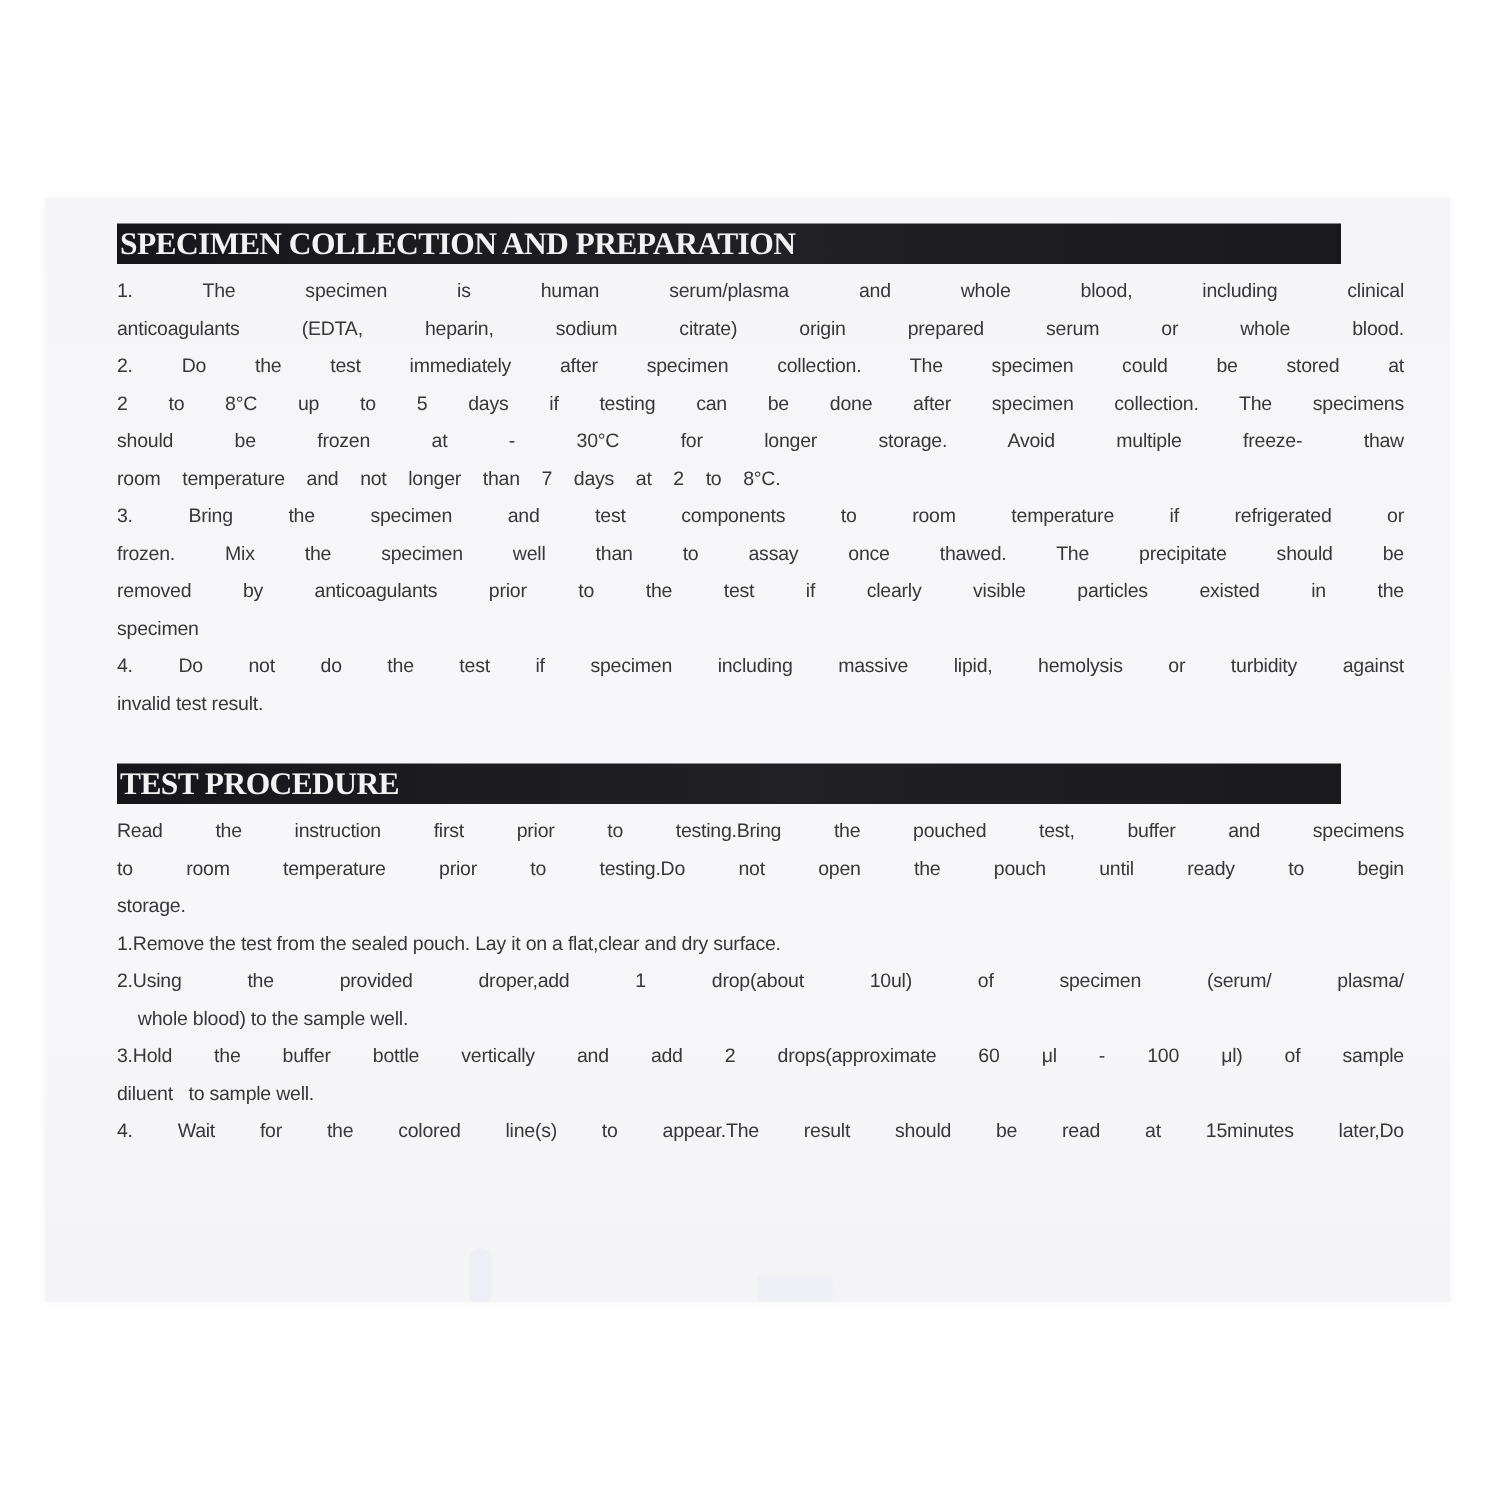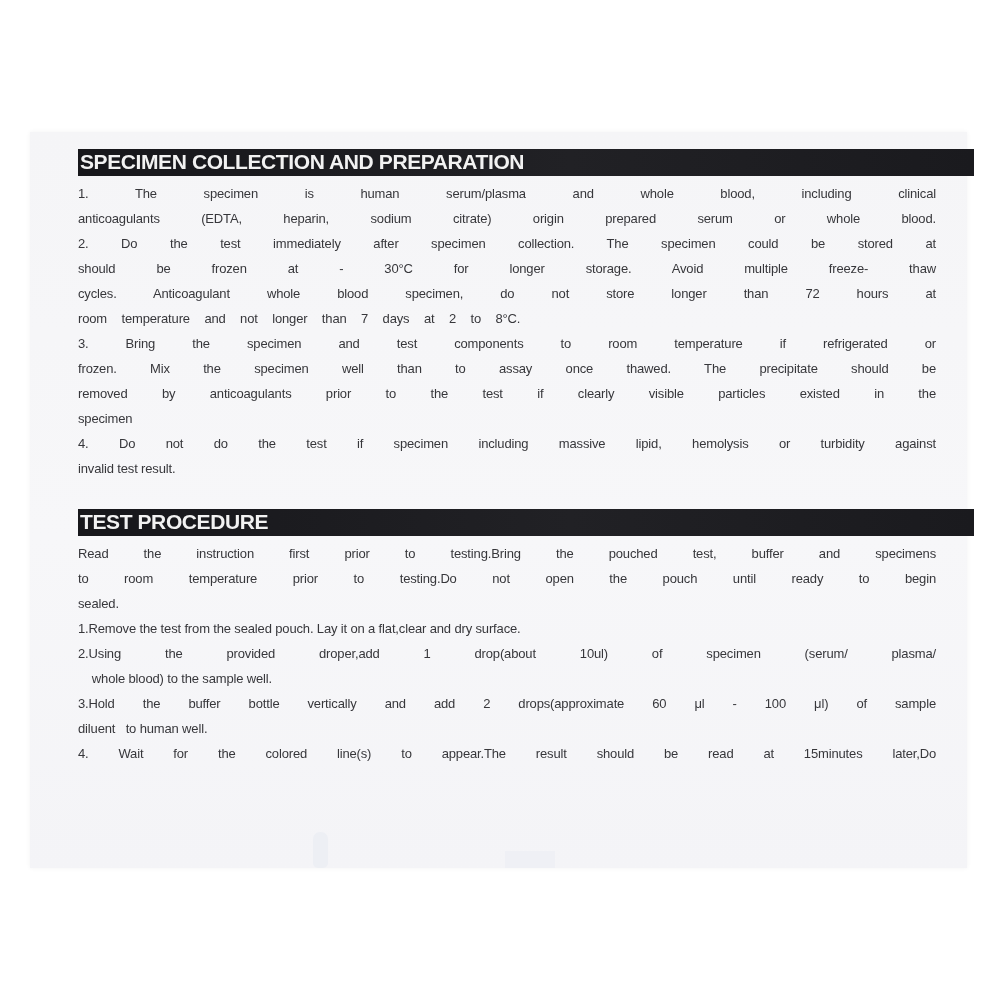--- a/index.html
+++ b/index.html
@@ -26,31 +26,32 @@
 
   .content {
     position: absolute;
     left: 48px;
     top: 17px;
     width: 864px;
     filter: blur(0.25px);
   }
 
   .section-bar {
-    width: 896px;
+    width: 816px;
     height: 27px;
     background: linear-gradient(90deg, #17171b 0%, #212125 55%, #1a1a1e 100%);
     color: #f2f2f2;
     font-size: 21px;
     font-weight: 700;
     line-height: 26px;
     letter-spacing: -0.4px;
     padding-left: 2px;
     overflow: hidden;
     white-space: nowrap;
+    font-family: Liberation Serif, serif;
   }
 
   .lines {
     margin-top: 4px;
     width: 858px;
     font-size: 13px;
     line-height: 25px;
     color: #37373b;
     letter-spacing: -0.15px;
   }
@@ -89,45 +90,45 @@
     <div class="content">
 
       <div class="section">
         <div class="section-bar">
           <span>SPECIMEN COLLECTION AND PREPARATION</span>
         </div>
         <div class="lines">
             <div class="line just">1. The specimen is human serum/plasma and whole blood, including clinical</div>
             <div class="line just">anticoagulants (EDTA, heparin, sodium citrate) origin prepared serum or whole blood.</div>
             <div class="line just">2. Do the test immediately after specimen collection. The specimen could be stored at</div>
+            <div class="line just">2 to 8°C up to 5 days if testing can be done after specimen collection. The specimens</div>
             <div class="line just">should be frozen at - 30°C for longer storage. Avoid multiple freeze- thaw</div>
-            <div class="line just">cycles. Anticoagulant whole blood specimen, do not store longer than 72 hours at</div>
             <div class="line wide">room temperature and not longer than 7 days at 2 to 8°C.</div>
             <div class="line just">3. Bring the specimen and test components to room temperature if refrigerated or</div>
             <div class="line just">frozen. Mix the specimen well than to assay once thawed. The precipitate should be</div>
             <div class="line just">removed by anticoagulants prior to the test if clearly visible particles existed in the</div>
             <div class="line">specimen</div>
             <div class="line just">4. Do not do the test if specimen including massive lipid, hemolysis or turbidity against</div>
             <div class="line">invalid test result.</div>
           </div>
       </div>
 
       <div class="section">
         <div class="section-bar">
           <span>TEST PROCEDURE</span>
         </div>
         <div class="lines">
             <div class="line just">Read the instruction first prior to testing.Bring the pouched test, buffer and specimens</div>
             <div class="line just">to room temperature prior to testing.Do not open the pouch until ready to begin</div>
-            <div class="line">sealed.</div>
+            <div class="line">storage.</div>
             <div class="line">1.Remove the test from the sealed pouch. Lay it on a flat,clear and dry surface.</div>
             <div class="line just">2.Using the provided droper,add 1 drop(about 10ul) of specimen (serum/ plasma/</div>
             <div class="line">    whole blood) to the sample well.</div>
             <div class="line just">3.Hold the buffer bottle vertically and add 2 drops(approximate 60 μl - 100 μl) of sample</div>
-            <div class="line">diluent   to human well.</div>
+            <div class="line">diluent   to sample well.</div>
             <div class="line just">4. Wait for the colored line(s) to appear.The result should be read at 15minutes later,Do</div>
           </div>
       </div>
 
     </div>
 
     <div class="ghost-dropper"></div>
     <div class="ghost-rect"></div>
   </div>
 </div>

